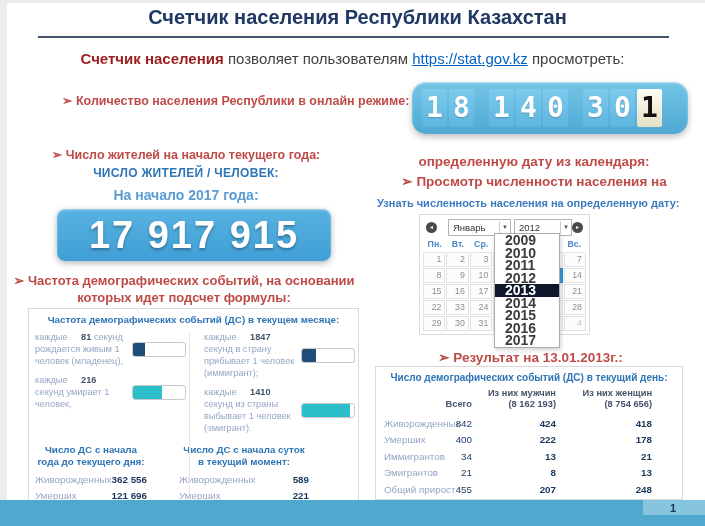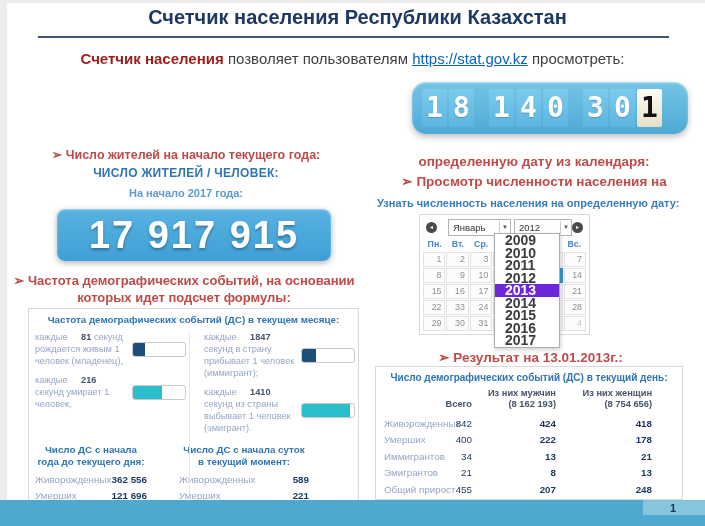--- a/index.html
+++ b/index.html
@@ -27,21 +27,21 @@
   .digit-group{display:flex;gap:2px;}
   .digit{width:25px;height:38px;background:linear-gradient(#7ccaec,#5db5df);color:#fff;
          font-family:"DejaVu Sans Mono",monospace;font-weight:bold;font-size:28px;line-height:38px;
          text-align:center;border-radius:2px;text-shadow:0 1px 1px rgba(0,0,0,.2);}
   .digit.alt{background:linear-gradient(#fffef6,#e6dfc6);color:#111;text-shadow:none;}
 
   .h-cy{position:absolute;top:147px;left:12px;width:348px;text-align:center;font-size:12.5px;}
   .h-cy-sub{position:absolute;top:166px;left:12px;width:348px;text-align:center;
             font-size:12px;font-weight:bold;color:#2E75B6;letter-spacing:.3px;}
   .h-cy-note{position:absolute;top:187px;left:12px;width:348px;text-align:center;
-             font-size:11px;font-weight:bold;color:#5B9BD5;}
+             font-size:14px;font-weight:bold;color:#5B9BD5;}
   .big-counter{position:absolute;top:209px;left:57px;width:274px;height:52px;border-radius:8px;
                background:linear-gradient(#58b2e0,#3f9fd6);
                box-shadow:0 2px 6px rgba(0,0,0,.3), inset 0 1px 2px rgba(255,255,255,.5);
                color:#fff;font-size:38px;font-weight:bold;text-align:center;line-height:52px;
                letter-spacing:2px;text-shadow:0 2px 3px rgba(0,0,0,.3);}
 
   .h-freq{position:absolute;top:273px;left:8px;width:352px;text-align:center;
           font-size:13px;line-height:1.3;}
 
   .panel{border:1px solid #d9d9d9;background:#fff;box-sizing:border-box;}
@@ -83,21 +83,21 @@
                 font-size:8.8px;font-weight:bold;color:#4B86C9;text-align:center;}
   .cal-grid{display:grid;grid-template-columns:repeat(7,1fr);gap:1px;}
   .cal-day{height:12px;border:1px solid #e3e3e3;background:#fcfcfc;font-size:8.8px;color:#8f8f8f;
            text-align:right;padding:1px 3px 0 0;cursor:pointer;}
   .cal-day.selected{background:#3D9BE0;border-color:#2f87c9;color:#fff;font-weight:bold;}
   .cal-day.muted{color:#c4c4c4;}
 
   .year-dropdown{position:absolute;top:233px;left:494px;width:66px;background:#fff;
                  border:1px solid #adadad;box-shadow:1px 2px 4px rgba(0,0,0,.18);z-index:10;box-sizing:border-box;}
   .yd-item{font-size:14px;font-weight:bold;color:#3c3c3c;padding-left:10px;line-height:12.5px;cursor:pointer;}
-  .yd-item.selected{background:#6d28d9;color:#fff;}
+  .yd-item.selected{background:#0f172a;color:#fff;}
 
   .h-result{position:absolute;top:349px;left:378px;width:305px;text-align:center;font-size:13.5px;}
   .result-panel{position:absolute;top:366px;left:375px;width:308px;height:134px;padding:5px 8px 0 8px;}
   .rp-title{text-align:center;font-size:10px;font-weight:bold;color:#2E75B6;}
   .rp-head{position:relative;height:26px;margin-top:3px;font-size:9.3px;font-weight:bold;
            color:#44546A;line-height:1.25;}
   .rp-head .c1{position:absolute;left:0;width:88px;text-align:right;bottom:1px;}
   .rp-head .c2{position:absolute;left:82px;width:90px;text-align:right;bottom:1px;}
   .rp-head .c3{position:absolute;left:178px;width:90px;text-align:right;bottom:1px;}
   .rp-rows{margin-top:4px;}
@@ -121,20 +121,24 @@
   <div class="title">Счетчик населения Республики Казахстан</div>
   <div class="title-rule"></div>
 
   <div class="intro">
     <span class="lead">Счетчик населения</span>
     <span>позволяет  пользователям</span>
     <a class="link">https://stat.gov.kz</a>
     <span>просмотреть:</span>
   </div>
 
+  <div class="h-online red-h">
+    <span class="bullet">➢</span>
+    <span>Количество населения Республики в онлайн режиме:</span>
+  </div>
   <div class="counter" id="counter">
       <div class="digit-group">
         <div class="digit">1</div>
         <div class="digit">8</div>
       </div>
       <div class="digit-group">
         <div class="digit">1</div>
         <div class="digit">4</div>
         <div class="digit">0</div>
       </div>

